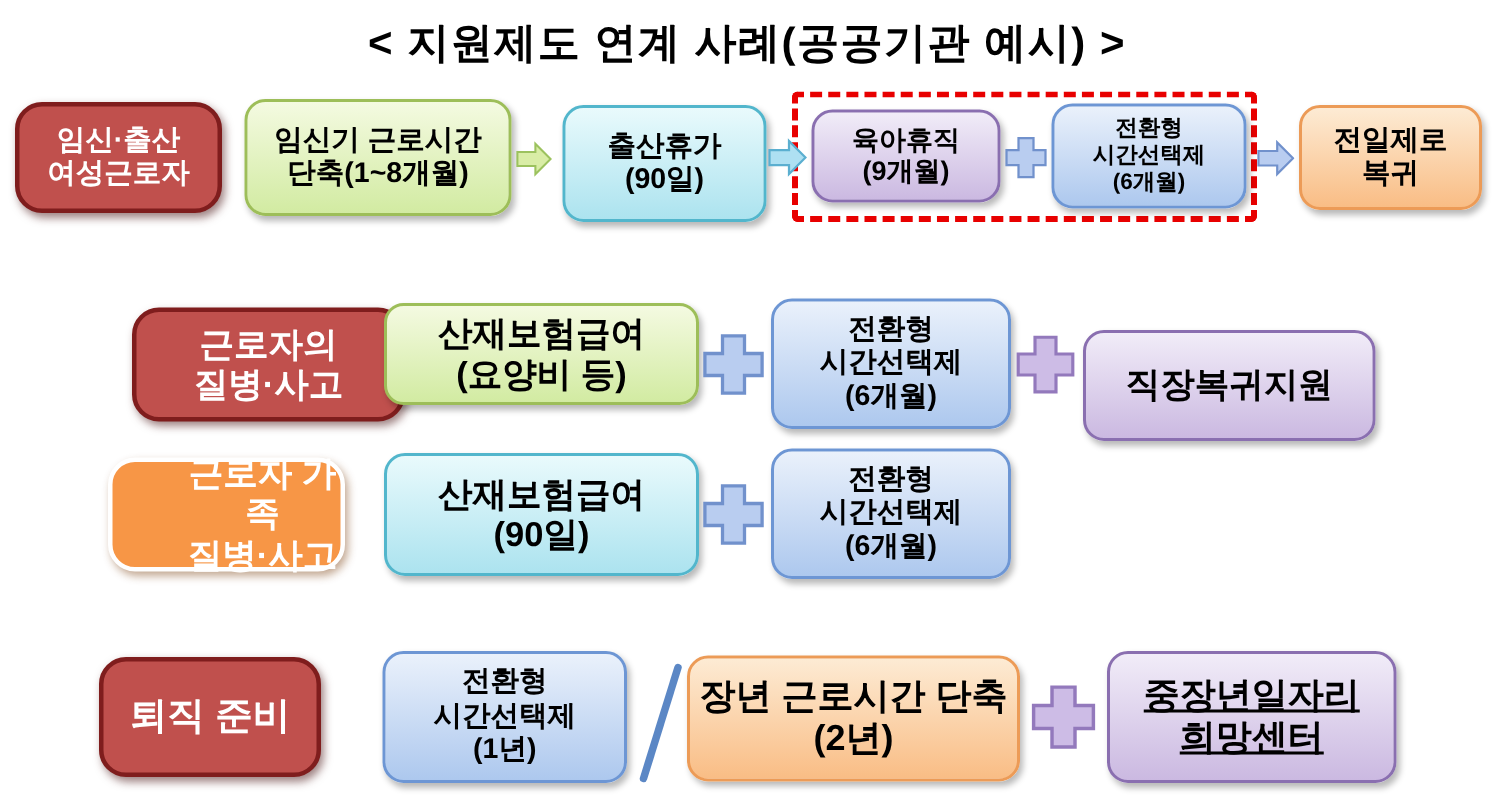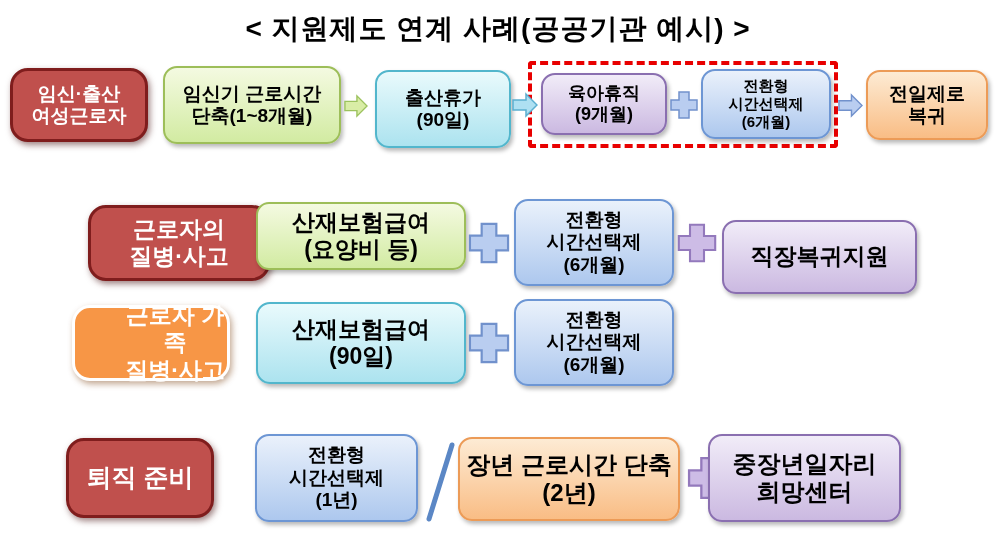--- a/index.html
+++ b/index.html
@@ -130,16 +130,16 @@
     <line x1="28" y1="3" x2="5" y2="77"></line>
   </svg>
 
   <div class="box peach" style="left:458px;top:437px;width:222px;height:84px;font-size:24px;">장년 근로시간 단축
 (2년)</div>
 
   <svg class="glyph plus-purple" style="left:686px;top:453px;" width="46" height="50" viewBox="0 0 30 30">
     <path d="M10 2 H20 V10 H28 V20 H20 V28 H10 V20 H2 V10 H10 Z"></path>
   </svg>
 
-  <div class="box purple" style="left:708px;top:434px;width:193px;height:88px;font-size:24px;">중장년일자리
+  <div class="box purple" style="left:738px;top:434px;width:193px;height:88px;font-size:24px;text-decoration:underline;">중장년일자리
 희망센터</div>
 
 </div>
 
 </body></html>

